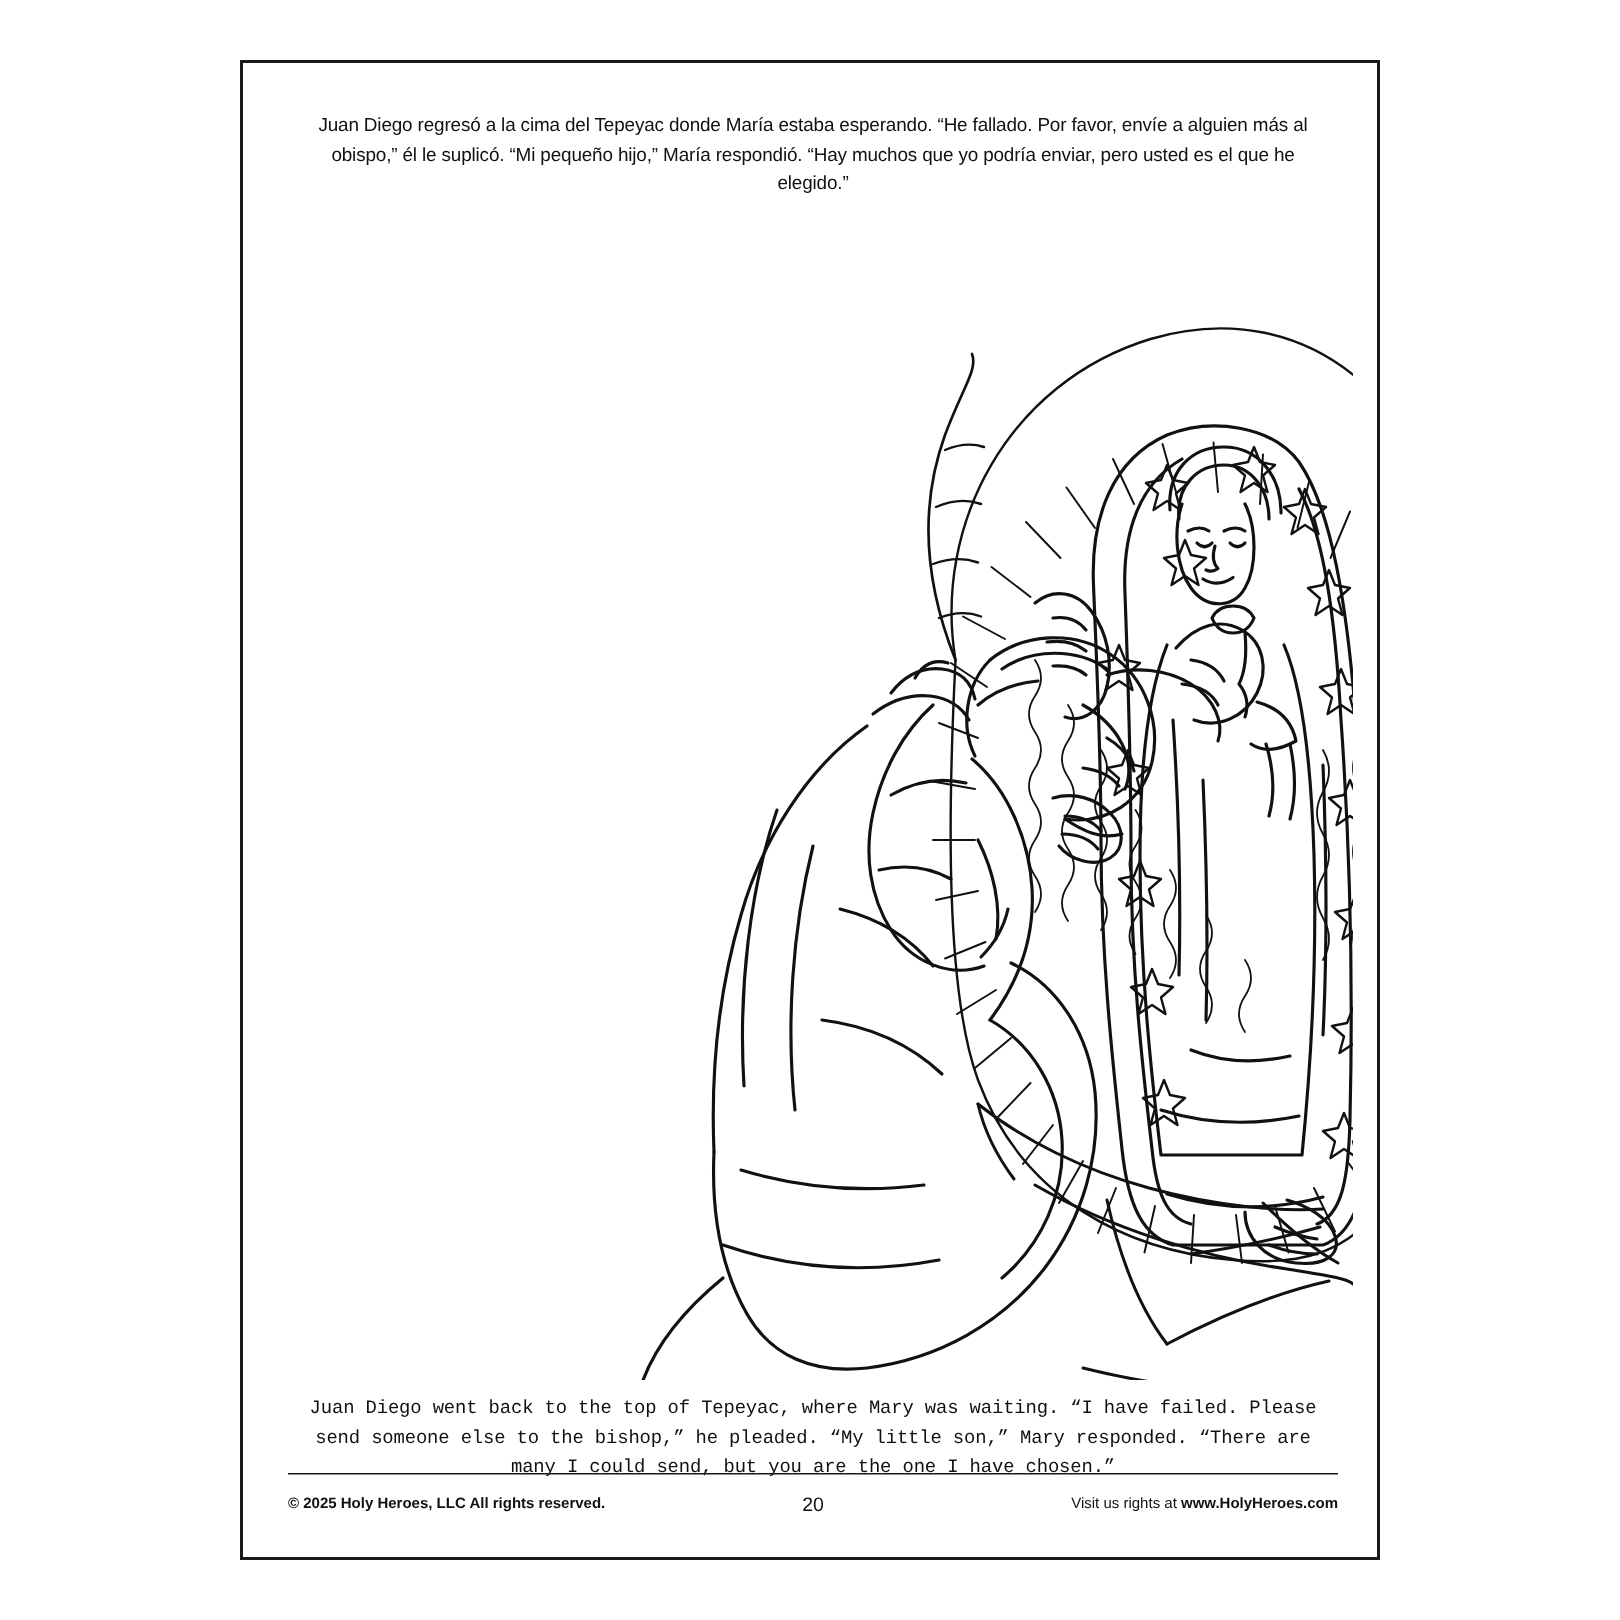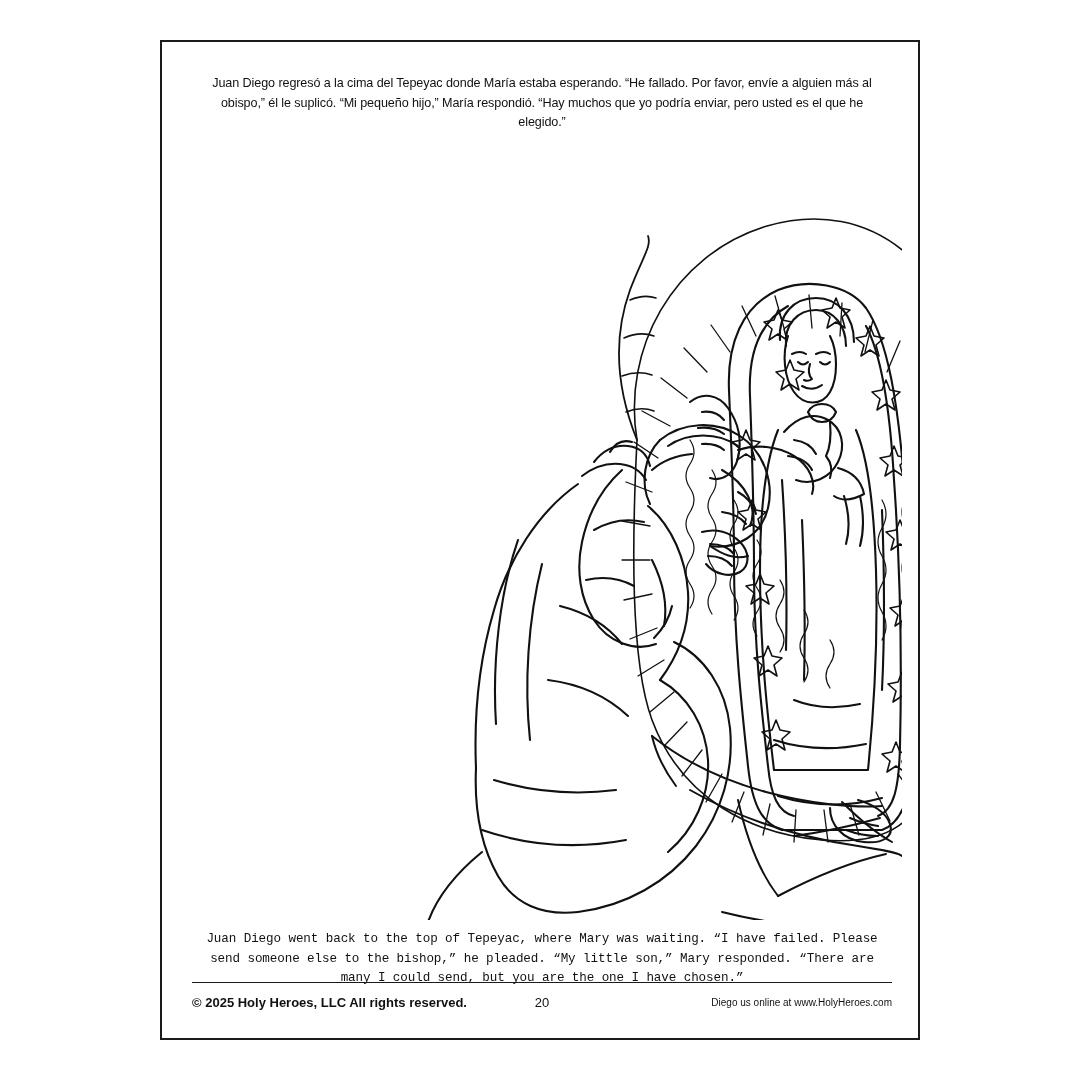--- a/index.html
+++ b/index.html
@@ -63,24 +63,24 @@
     left: 30px;
     top: 948px;
     width: 700px;
     height: 24px;
     display: flex;
     align-items: center;
     justify-content: space-between;
     font-size: 9px;
     color: #111111;
   }
-  #footer .copyright { font-size: 13px; font-weight: bold; white-space: nowrap; }
+  #footer .copyright { font-size: 10px; font-weight: bold; white-space: nowrap; }
   #footer .page-number { font-size: 13px; position: absolute; left: 0; right: 0; text-align: center; }
   #footer .visit { font-size: 10px; white-space: nowrap; }
-  #footer .visit b { font-weight: normal; }
+  #footer .visit b { font-weight: bold; }
 </style>
 </head>
 <body>
 
 <div id="page">
 
   <div class="caption" id="caption-top">Juan Diego regresó a la cima del Tepeyac donde María estaba esperando. “He fallado. Por favor, envíe a alguien más al obispo,” él le suplicó.  “Mi pequeño hijo,” María respondió.  “Hay muchos que yo podría enviar, pero usted es el que he elegido.”</div>
 
   <div id="illustration">
     <svg viewBox="0 0 720 780" xmlns="http://www.w3.org/2000/svg" fill="none" stroke="#111111" stroke-width="2.1" stroke-linecap="round" stroke-linejoin="round">
@@ -300,16 +300,16 @@
     </svg>
   </div>
 
   <div class="caption" id="caption-bottom">Juan Diego went back to the top of Tepeyac, where Mary was waiting. “I have failed. Please send someone else to the bishop,” he pleaded. “My little son,” Mary responded. “There are many I could send, but you are the one I have chosen.”</div>
 
   <div id="footer-rule"></div>
 
   <div id="footer">
     <span class="copyright">© 2025 Holy Heroes, LLC  All rights reserved.</span>
     <span class="page-number">20</span>
-    <span class="visit"><span>Diego us online at </span><b>www.HolyHeroes.com</b></span>
+    <span class="visit"><span>Visit us rights at </span><b>www.HolyHeroes.com</b></span>
   </div>
 
 </div>
 
 </body></html>

